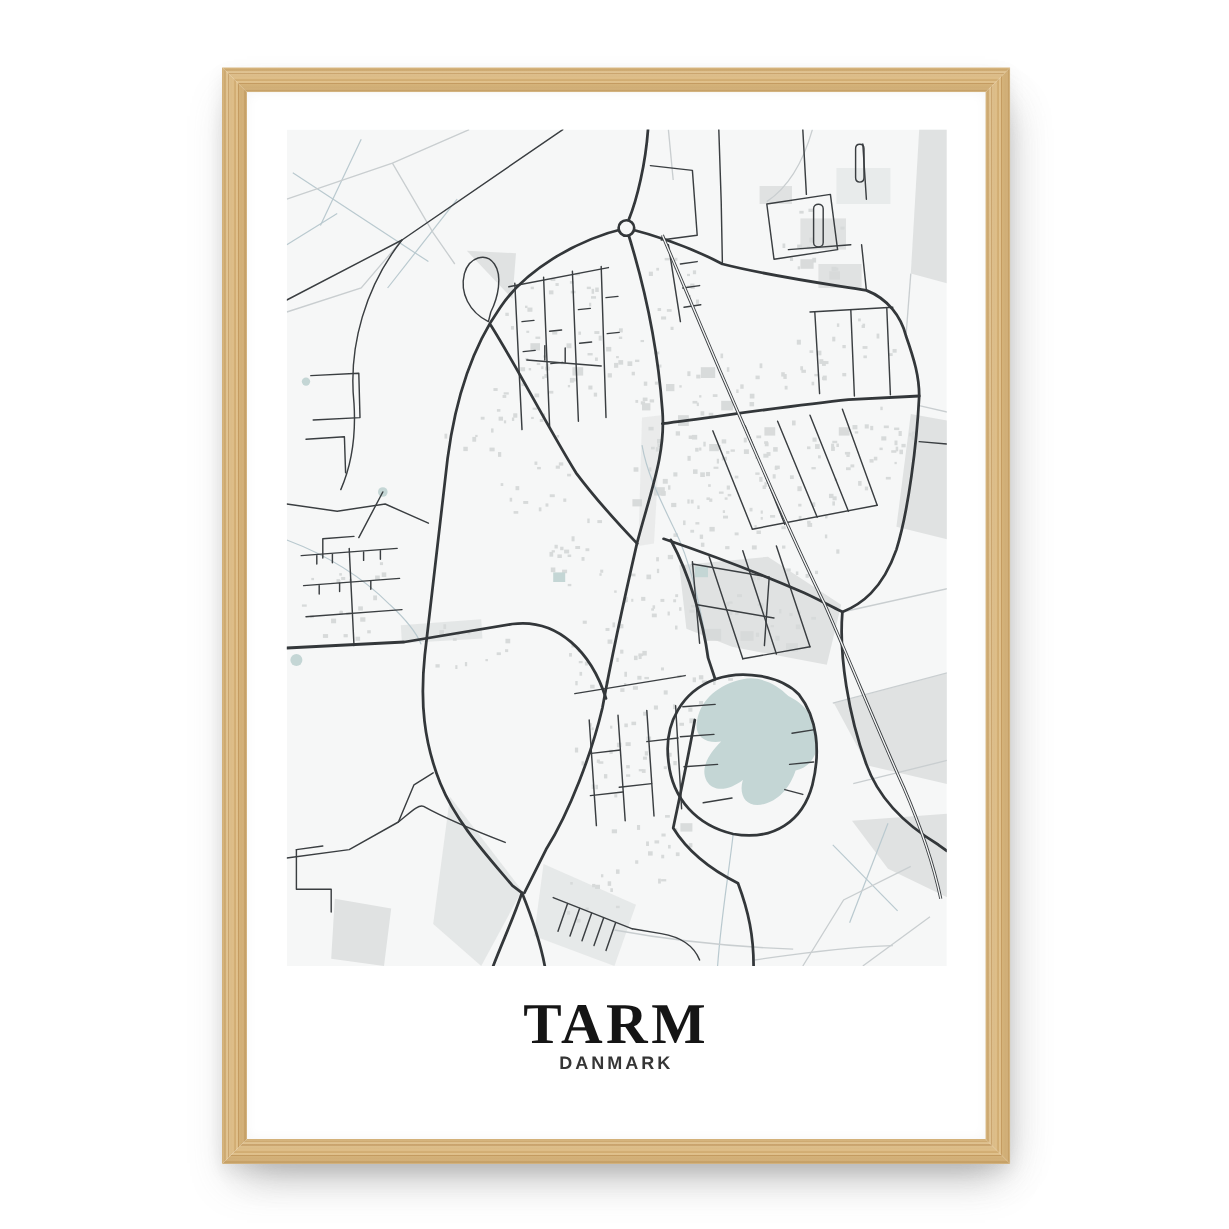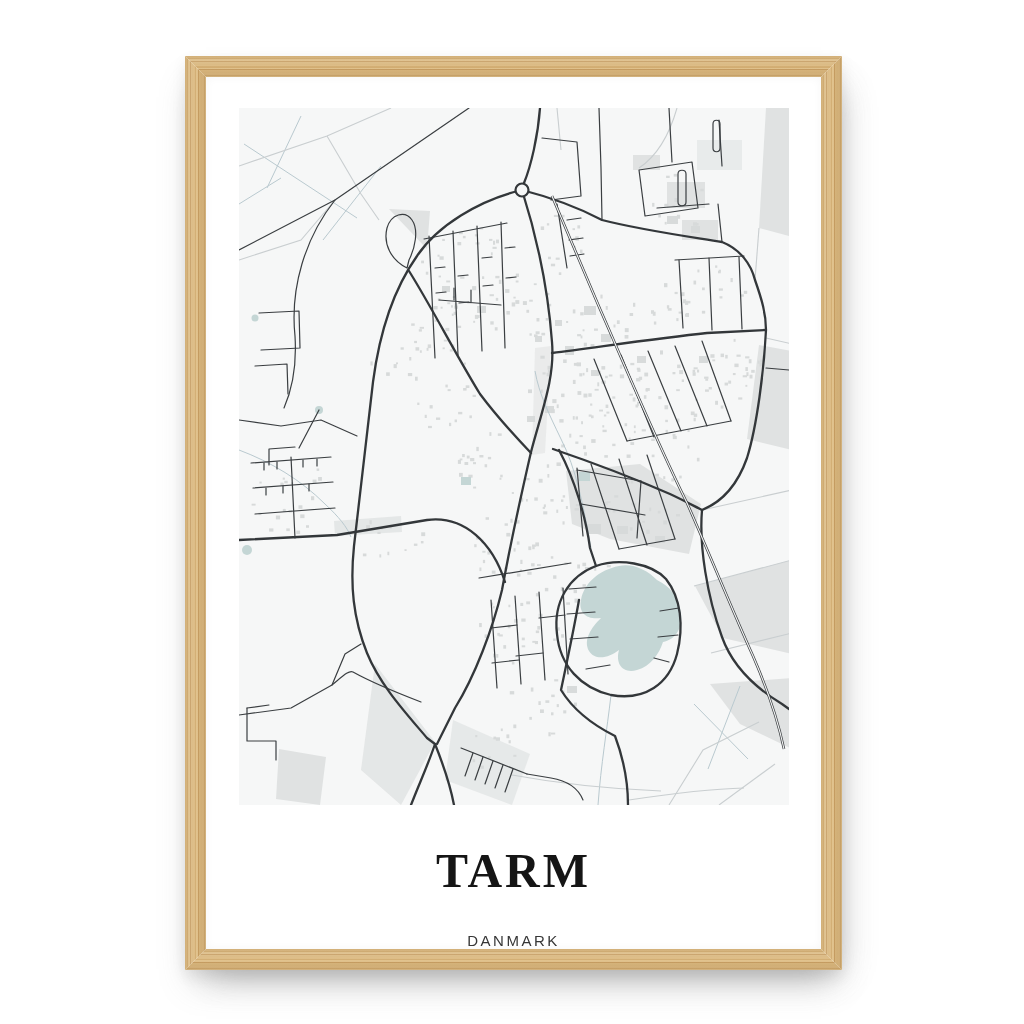--- a/index.html
+++ b/index.html
@@ -29,26 +29,26 @@
         #d9b77e 5.6px 8.5px);}
   .bar-top{top:0;clip-path:polygon(0 0,100% 0,calc(100% - 21px) 100%,21px 100%);}
   .bar-bottom{bottom:0;clip-path:polygon(21px 0,calc(100% - 21px) 0,100% 100%,0 100%);}
   .bar-left{left:0;clip-path:polygon(0 0,100% 21px,100% calc(100% - 21px),0 100%);}
   .bar-right{right:0;clip-path:polygon(0 21px,100% 0,100% 100%,0 calc(100% - 21px));}
 
   
   .poster{position:absolute;left:21px;top:21px;width:615px;height:872px;
           background:var(--poster-bg,#ffffff);
           display:flex;flex-direction:column;align-items:center;
-          box-shadow:inset 0 0 10px rgba(0,0,0,.04);justify-content:space-between;}
+          box-shadow:inset 0 0 10px rgba(0,0,0,.04);}
   svg.map{display:block;margin-top:31px;}
   .title{margin-top:25px;font-family:"Liberation Serif",serif;font-weight:700;
          font-size:48px;line-height:1;letter-spacing:3px;color:#151515;}
-  .subtitle{margin-top:21px;font-family:"Liberation Sans",sans-serif;
-            font-size:15px;letter-spacing:2.5px;color:#363636;}
+  .subtitle{font-family:"Liberation Sans",sans-serif;
+            font-size:15px;letter-spacing:2.5px;color:#363636;font-weight:bold;}
 </style>
 </head>
 <body>
 
 <div class="page">
   <div class="frame">
     <div class="bar bar-h bar-top"></div>
     <div class="bar bar-h bar-bottom"></div>
     <div class="bar bar-v bar-left"></div>
     <div class="bar bar-v bar-right"></div>

